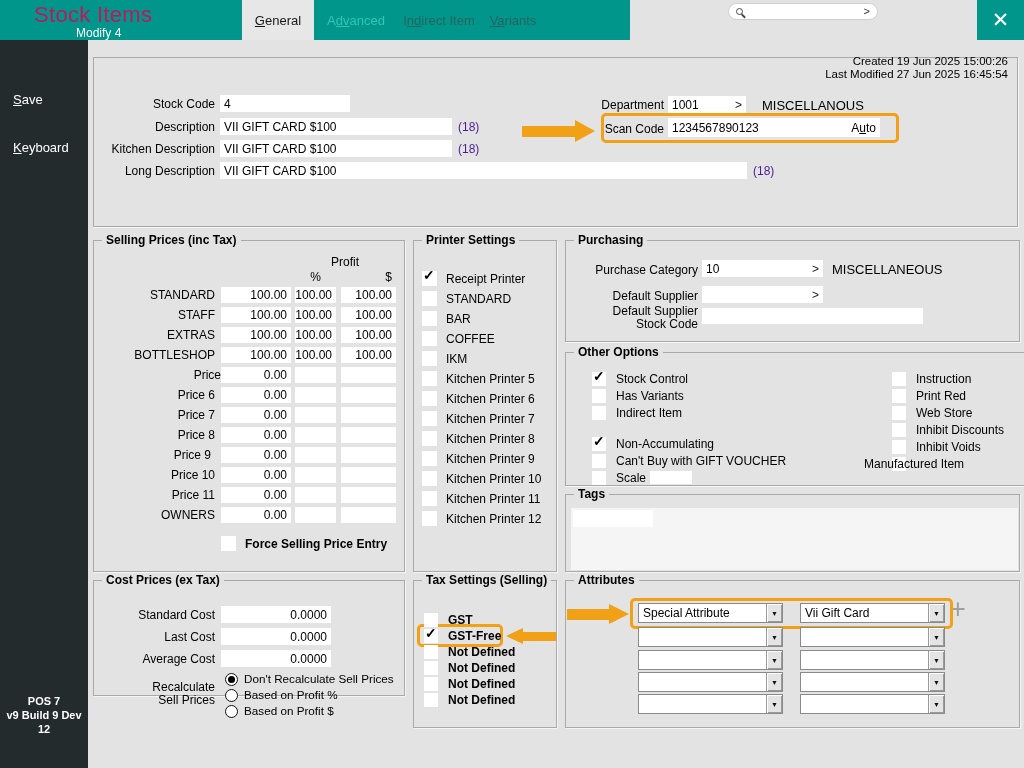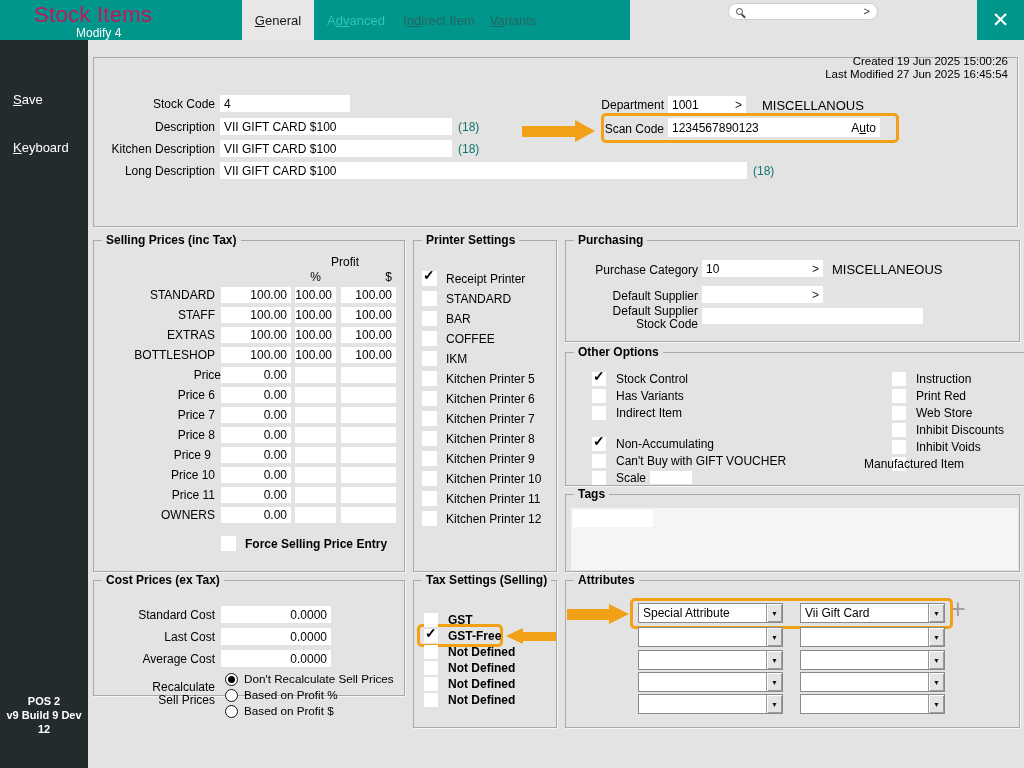--- a/index.html
+++ b/index.html
@@ -33,21 +33,21 @@
   .group{position:absolute;border:1px solid #A9A9A9;box-shadow:1px 1px 0 rgba(255,255,255,.65);}
   .gtitle{position:absolute;top:-8px;left:8px;background:var(--bg);padding:0 4px;font-size:12px;font-weight:600;}
   
   .lbl{position:absolute;font-size:12px;text-align:right;white-space:nowrap;}
   .lbl.two{line-height:13px;}
   .field{position:absolute;background:#fff;font-size:12px;padding:0 4px;display:flex;align-items:center;
          white-space:nowrap;overflow:hidden;}
   .field.num{justify-content:flex-end;}
   .field.sb{justify-content:space-between;}
   .go{color:#222;font-size:12px;}
-  .hint{position:absolute;color:#0f766e;font-size:12px;text-align:right;}
+  .hint{position:absolute;color:#4c1d95;font-size:12px;text-align:right;}
   .name-caps{position:absolute;font-size:13px;}
   .meta-line{position:absolute;left:700px;width:308px;text-align:right;font-size:11.5px;}
   
   .checkbox{position:absolute;background:#fff;}
   .check{position:absolute;left:1px;top:-4px;font-size:14px;font-weight:bold;color:#000;line-height:1.2;}
   .cblbl{position:absolute;font-size:12px;white-space:nowrap;}
   .radio{position:absolute;width:13px;height:13px;border:1.5px solid #111;border-radius:50%;background:#fff;}
   .radio.sel::after{content:"";position:absolute;left:2px;top:2px;right:2px;bottom:2px;background:#000;border-radius:50%;}
   
   .dd{position:absolute;background:#fff;border:1px solid #8a8a8a;display:flex;align-items:stretch;}
@@ -94,21 +94,21 @@
   <span class="sgo">&gt;</span>
 </div>
 <div id="close">✕</div>
 
 <div id="sidebar"></div>
 <div id="side-items-root">
     <div class="side-item" style="top: 92px;"><span class="u">S</span><span>ave</span></div>
     <div class="side-item" style="top: 140px;"><span class="u">K</span><span>eyboard</span></div>
   </div>
 <div id="pos-footer">
-    <div>POS 2</div>
+    <div>POS 7</div>
     <div>v9 Build 9 Dev</div>
     <div>12</div>
   </div>
 
 <div class="group" style="left:93px;top:57px;width:925px;height:170px;"></div>
 <div class="meta-line" style="top:55px;">Created 19 Jun 2025 15:00:26</div>
 <div class="meta-line" style="top:68px;">Last Modified 27 Jun 2025 16:45:54</div>
 
 <div class="lbl" style="left:95px;top:97px;width:120px;">Stock Code</div>
 <div class="field" style="left:220px;top:95px;width:130px;height:17px;">4</div>

